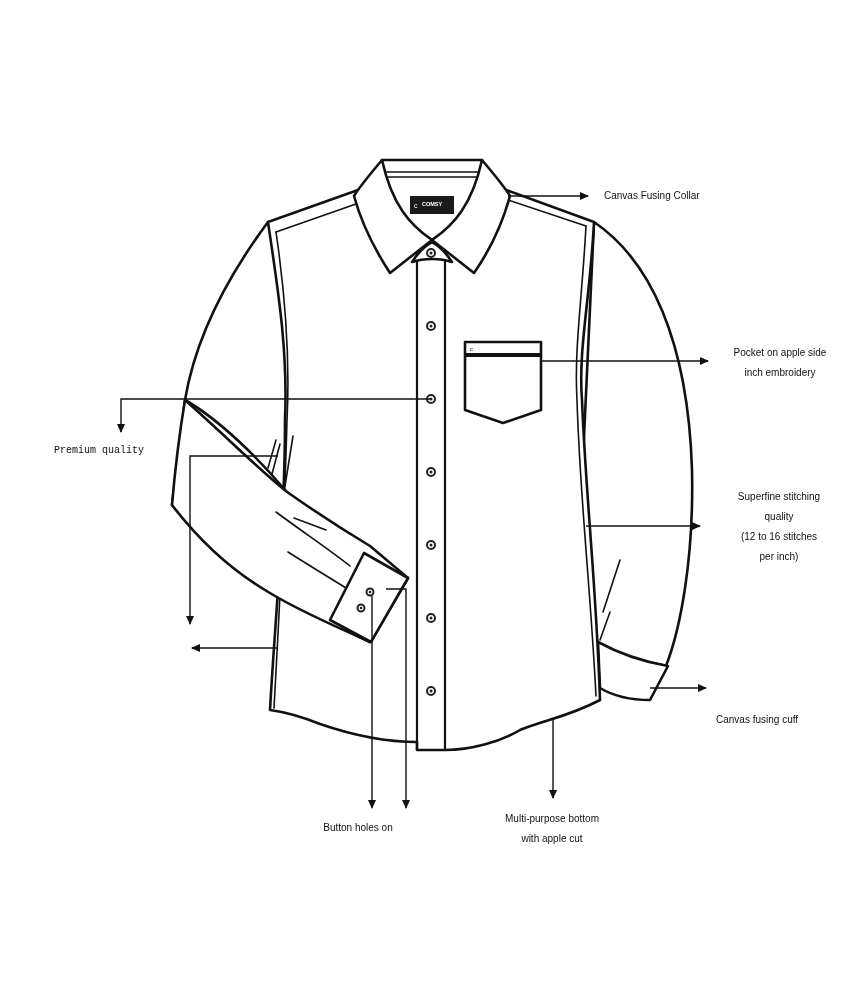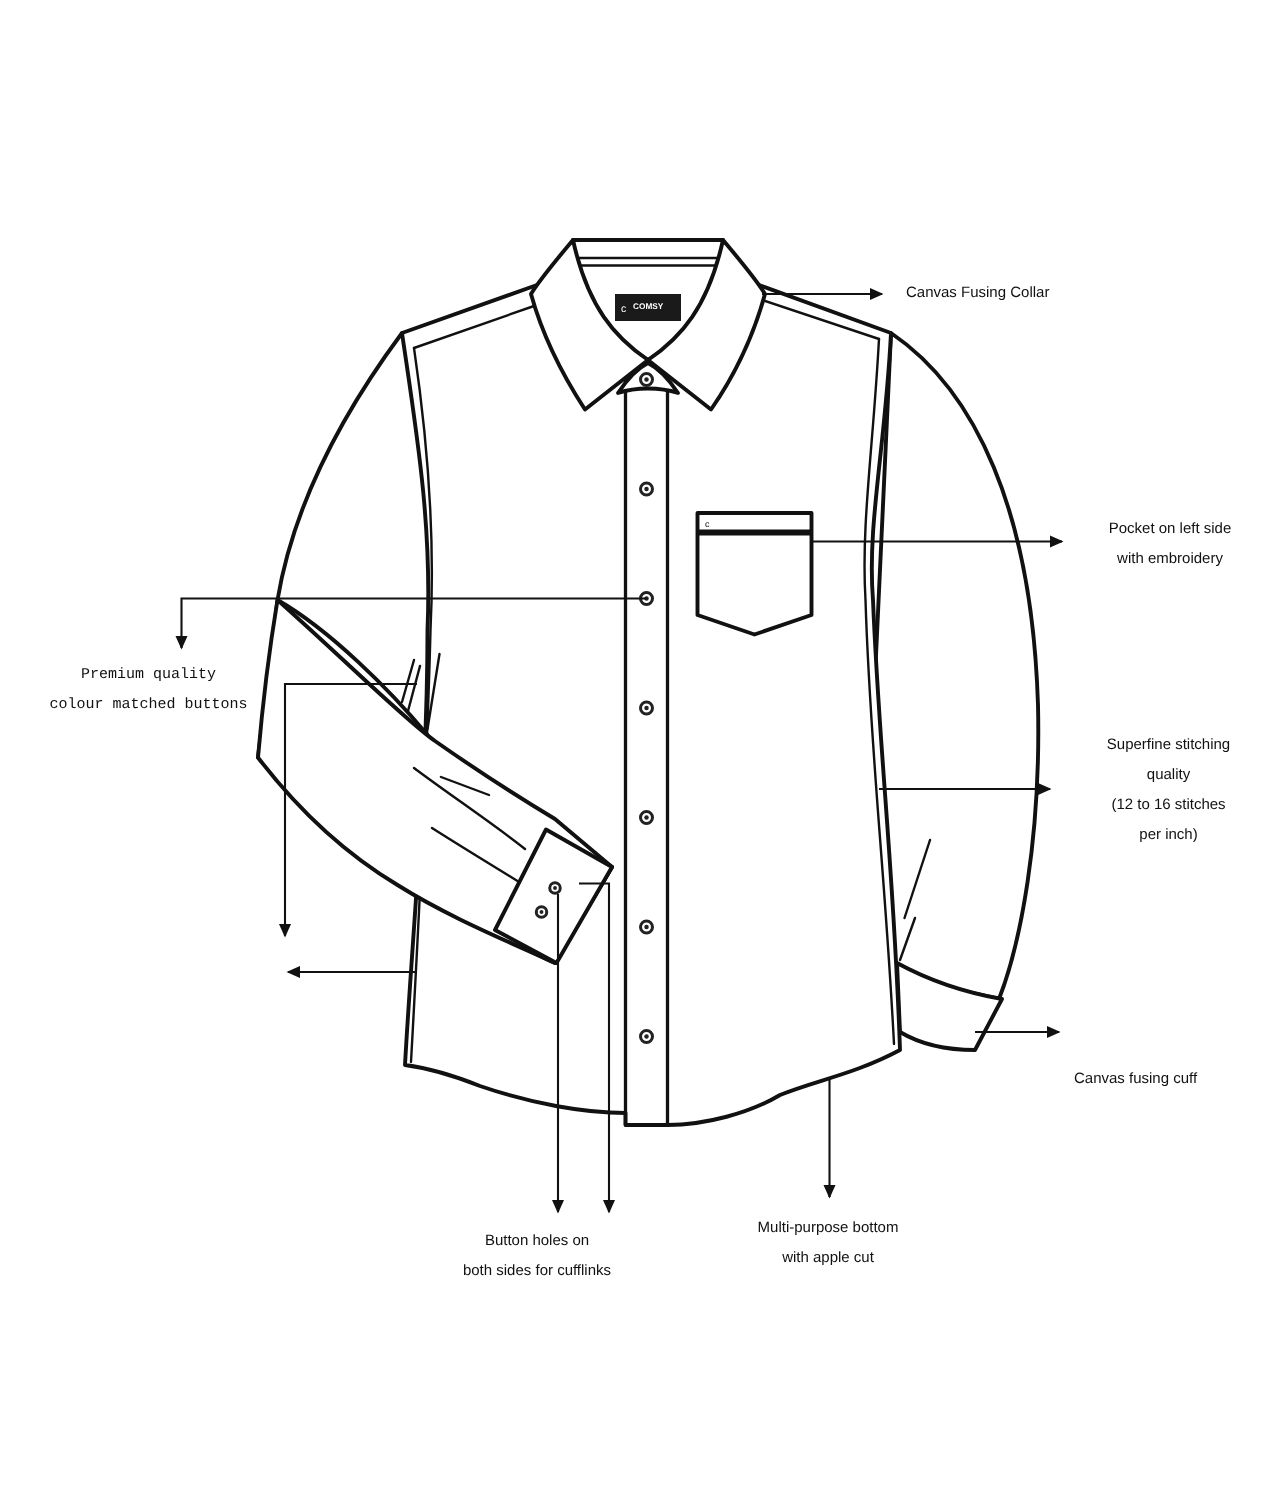--- a/index.html
+++ b/index.html
@@ -140,44 +140,42 @@
     <path class="lead" d="M386,589 L406,589 L406,808" marker-end="url(#arr)"></path>
     <path class="lead" d="M553,718 L553,798" marker-end="url(#arr)"></path>
   </g>
 </svg>
 
 <div class="lbl l" style="left:604px; top:186px;">
   <span>Canvas Fusing Collar</span>
 </div>
 
 <div class="lbl c" style="left:710px; top:343px; width:140px;">
-  <span>Pocket on left side</span>
-  <span>with embroidery</span>
+  <span>Pocket on apple side</span>
+  <span>inch embroidery</span>
 </div>
 
 <div class="lbl c" style="left:0px; top:441px; width:198px;font-family:Liberation Mono, monospace;">
   <span>Premium quality</span>
-  <span>colour matched buttons</span>
 </div>
 
 <div class="lbl c" style="left:708px; top:487px; width:142px;">
   <span>Superfine stitching</span>
   <span>quality</span>
   <span>(12 to 16 stitches</span>
   <span>per inch)</span>
 </div>
 
 <div class="lbl c" style="left:20px; top:628px; width:172px;">
 </div>
 
 <div class="lbl l" style="left:716px; top:710px;">
   <span>Canvas fusing cuff</span>
 </div>
 
 <div class="lbl c" style="left:270px; top:818px; width:176px;">
   <span>Button holes on</span>
-  <span>both sides for cufflinks</span>
 </div>
 
 <div class="lbl c" style="left:472px; top:809px; width:160px;">
   <span>Multi-purpose bottom</span>
   <span>with apple cut</span>
 </div>
 
 </body></html>

